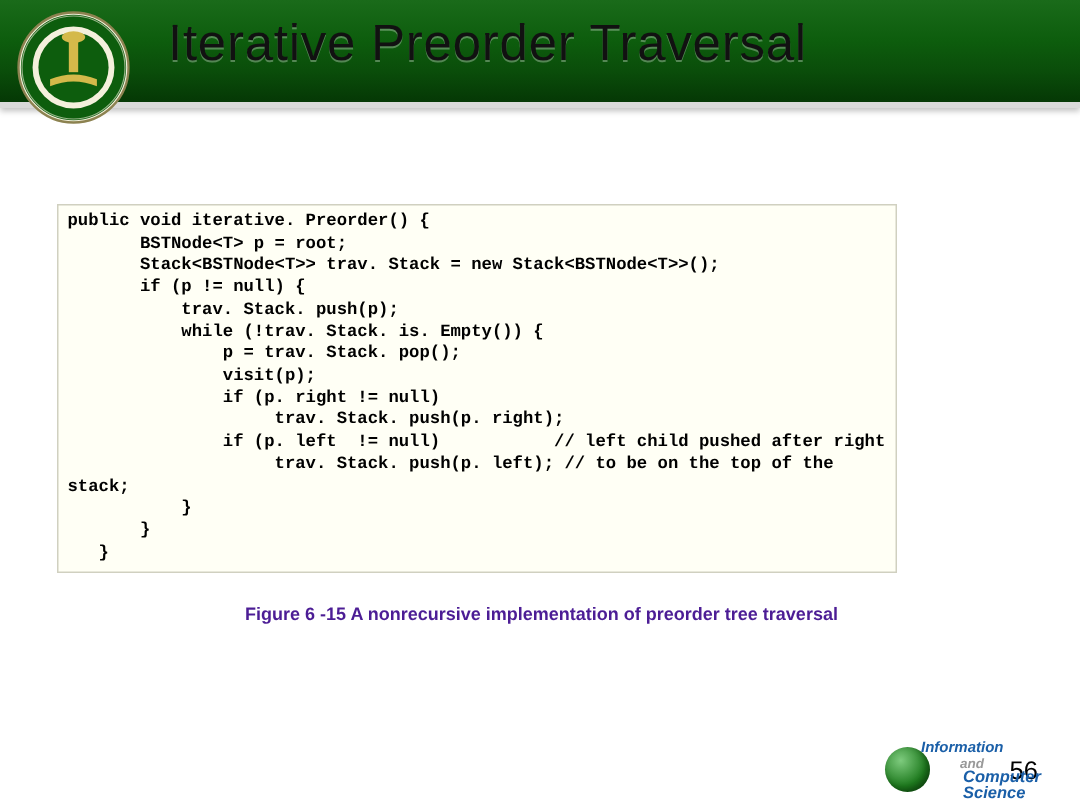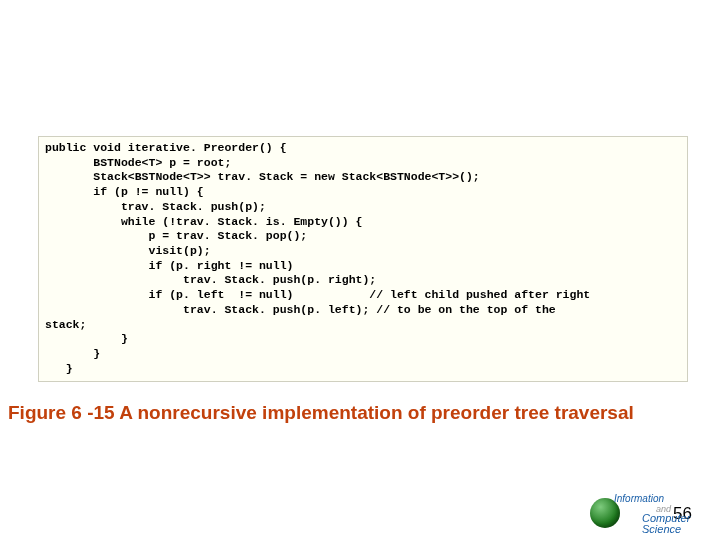--- a/index.html
+++ b/index.html
@@ -30,40 +30,41 @@
     font-weight: 400;
     color: #111;
     letter-spacing: 0.5px;
     font-family: Arial, sans-serif;
     text-shadow: 0 1px 0 rgba(255,255,255,0.3);
   }
   .code-block {
     position: absolute;
     left: 38px;
     top: 136px;
-    width: 650px;
+    width: 560px;
     background: #fffff5;
     border: 1px solid #d0d0c0;
     padding: 4px 6px;
     font-family: "Courier New", monospace;
     font-size: 11.5px;
     font-weight: bold;
     line-height: 1.28;
     white-space: pre;
     color: #000;
   }
   .caption {
     position: absolute;
     left: 8px;
     top: 402px;
     width: 706px;
     font-family: Arial, sans-serif;
-    font-size: 19px;
+    font-size: 12px;
     font-weight: bold;
-    color: #c2410c;
+    color: #4c1d95;
+    text-align: center;
   }
   .page-num {
     position: absolute;
     right: 28px;
     bottom: 16px;
     font-size: 17px;
     color: #000;
     font-family: Arial, sans-serif;
   }
   .footer-logo {
@@ -84,31 +85,47 @@
     box-shadow: inset -2px -2px 4px rgba(0,0,0,0.3);
   }
   .footer-logo .cs-text {
     position: absolute;
     left: 24px;
     top: 2px;
     font-family: "Trebuchet MS", Arial, sans-serif;
     font-size: 10px;
     line-height: 1.05;
     color: #1a5fa8;
-    font-weight: normal;
+    font-weight: bold;
     font-style: italic;
   }
-  .footer-logo .cs-text .and { color: #999; font-size: 9px; font-style: italic; display: block; margin-left: 42px; line-height: 0.9; }
+  .footer-logo .cs-text .and { color: #999; font-size: 9px; font-style: italic; display: block; margin-left: 26px; line-height: 0.9; }
   .footer-logo .cs-text .sci { display: block; font-size: 11px; margin-left: 28px; }
 </style>
 </head>
 <body>
 
 <div class="slide">
 
+  <div class="header-bar">
+    <div class="header-crest">
+      <svg viewBox="0 0 100 100">
+        <circle cx="50" cy="50" r="47" fill="#f4f0dc" stroke="#8c8250" stroke-width="2"></circle>
+        <circle cx="50" cy="50" r="40" fill="none" stroke="#0d5d0d" stroke-width="10"></circle>
+        <circle cx="50" cy="50" r="30" fill="#0d5d0d"></circle>
+        <rect x="46" y="28" width="8" height="26" fill="#d4b94a"></rect>
+        <ellipse cx="50" cy="24" rx="10" ry="5" fill="#d4b94a"></ellipse>
+        <path d="M30 60 Q50 52 70 60 L70 66 Q50 58 30 66 Z" fill="#d4b94a"></path>
+        <g stroke="#f4f0dc" stroke-width="1" opacity="0.6">
+          <circle cx="50" cy="50" r="44" fill="none"></circle>
+        </g>
+      </svg>
+    </div>
+    <div class="title">Iterative Preorder Traversal</div>
+  </div>
 
   <pre class="code-block">public void iterative. Preorder() {
        BSTNode&lt;T&gt; p = root;
        Stack&lt;BSTNode&lt;T&gt;&gt; trav. Stack = new Stack&lt;BSTNode&lt;T&gt;&gt;();
        if (p != null) {
            trav. Stack. push(p);
            while (!trav. Stack. is. Empty()) {
                p = trav. Stack. pop();
                visit(p);
                if (p. right != null)

